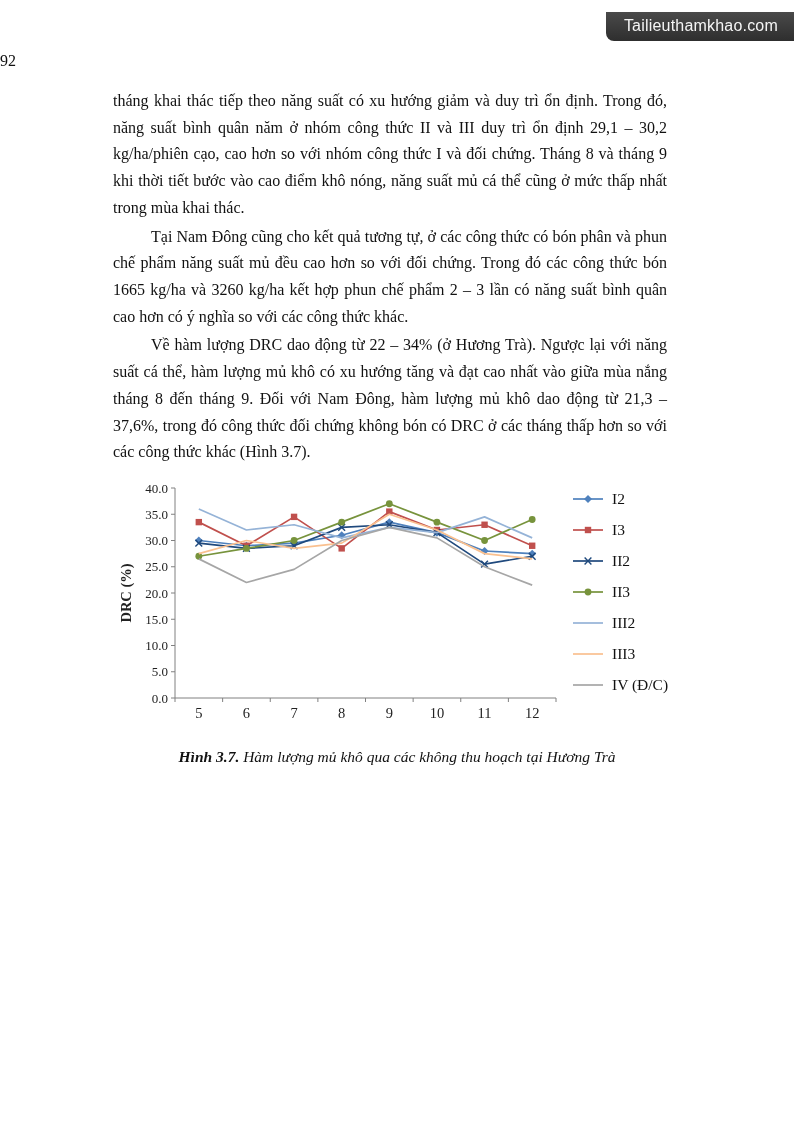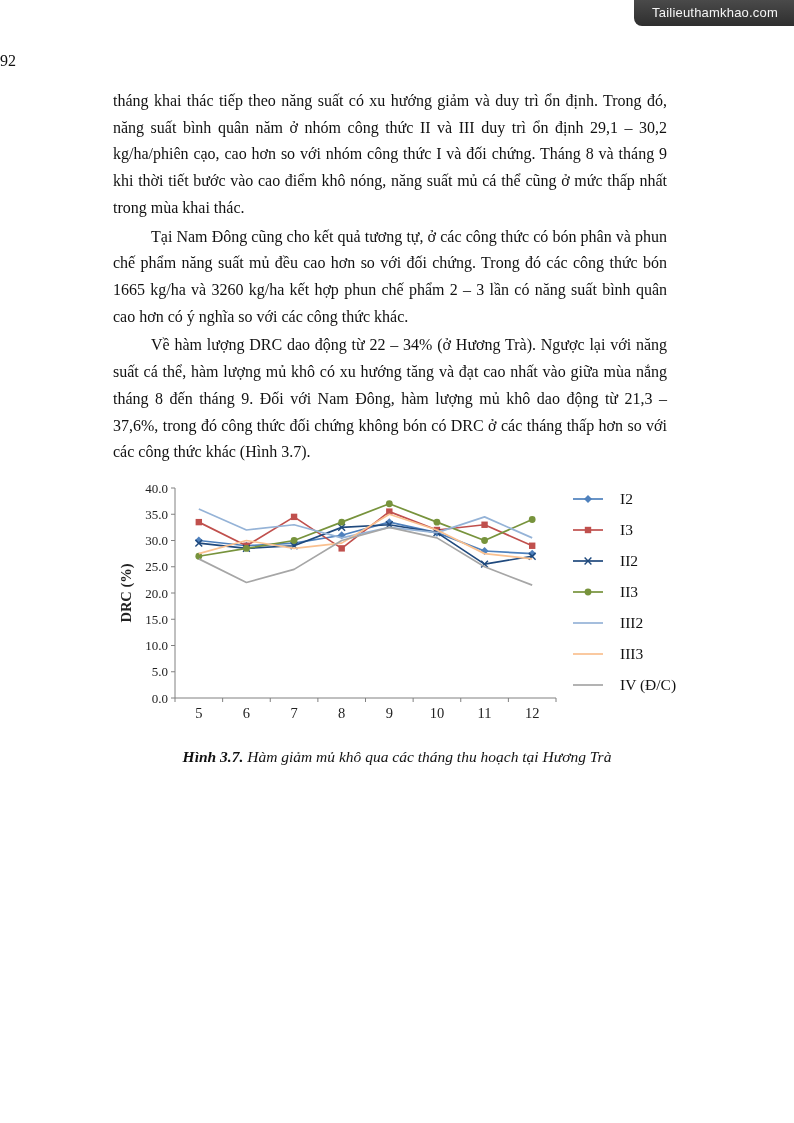--- a/index.html
+++ b/index.html
@@ -8,26 +8,26 @@
   .page {
     position: relative;
     width: 794px;
     height: 1123px;
     margin: 0 auto;
     background: #ffffff;
     overflow: hidden;
   }
   .watermark {
     position: absolute;
-    top: 0;
+    top: 12px;
     right: 0;
     background: linear-gradient(#4a4a4a, #2e2e2e);
     color: #f5f5f5;
     font-family: "Liberation Sans", sans-serif;
-    font-size: 13px;
+    font-size: 16px;
     padding: 5px 16px 6px 18px;
     border-radius: 0 0 0 8px;
     letter-spacing: 0.2px;
   }
   .page-number {
     position: absolute;
     top: 52px;
     left: 0;
     width: 100%;
     font-size: 16px;
@@ -49,21 +49,21 @@
   .chart-row { display: flex; align-items: stretch; margin-left: 4px; }
   .legend {
     display: flex;
     flex-direction: column;
     justify-content: space-between;
     padding: 6px 0 34px 10px;
   }
   .legend-item {
     display: flex;
     align-items: center;
-    gap: 16px;
+    gap: 8px;
     font-size: 15.5px;
     white-space: nowrap;
   }
   .caption {
     margin-top: 12px;
     text-align: center;
     font-style: italic;
     font-size: 15.5px;
   }
   .caption .cap-label { font-weight: bold; }
@@ -217,18 +217,18 @@
             </div>
             <div class="legend-item">
               <svg width="32" height="12">
                 <line x1="1" y1="6" x2="31" y2="6" stroke="#A6A6A6" stroke-width="1.7"></line>
               </svg>
               <span>IV (Đ/C)</span>
             </div>
           </div>
       </div>
       <figcaption class="caption">
-        <span class="cap-label">Hình 3.7.</span><span> Hàm giảm mủ khô qua các tháng thu hoạch tại Hương Trà</span>
+        <span class="cap-label">Hình 3.7.</span><span> Hàm lượng mủ khô qua các không thu hoạch tại Hương Trà</span>
       </figcaption>
     </figure>
   </div>
 
 </div>
 
 </body></html>

